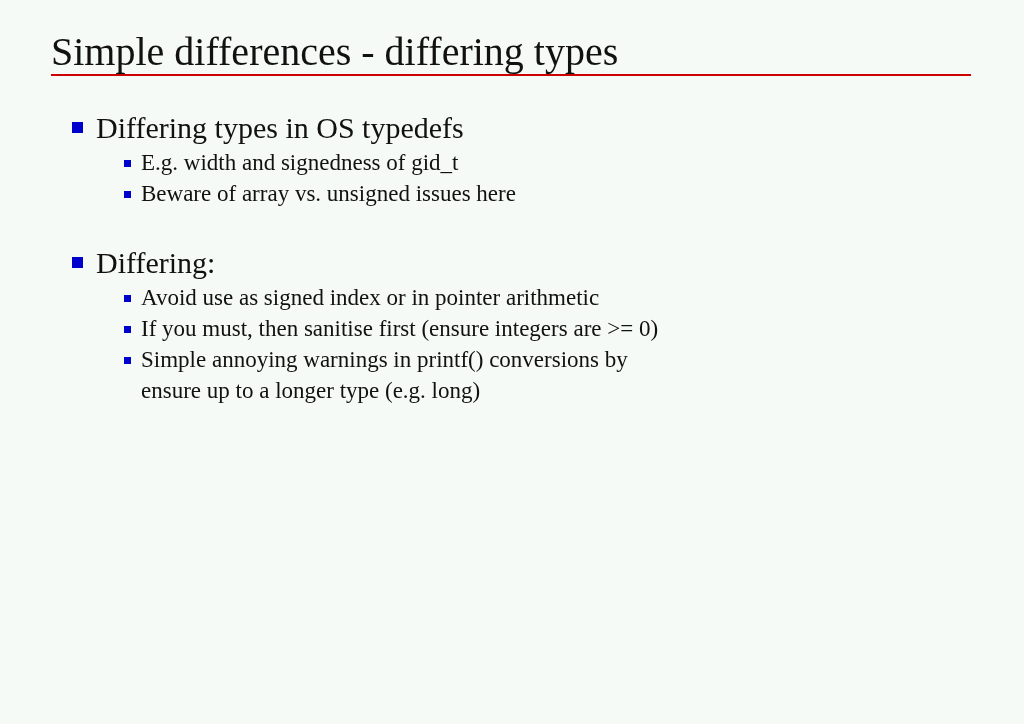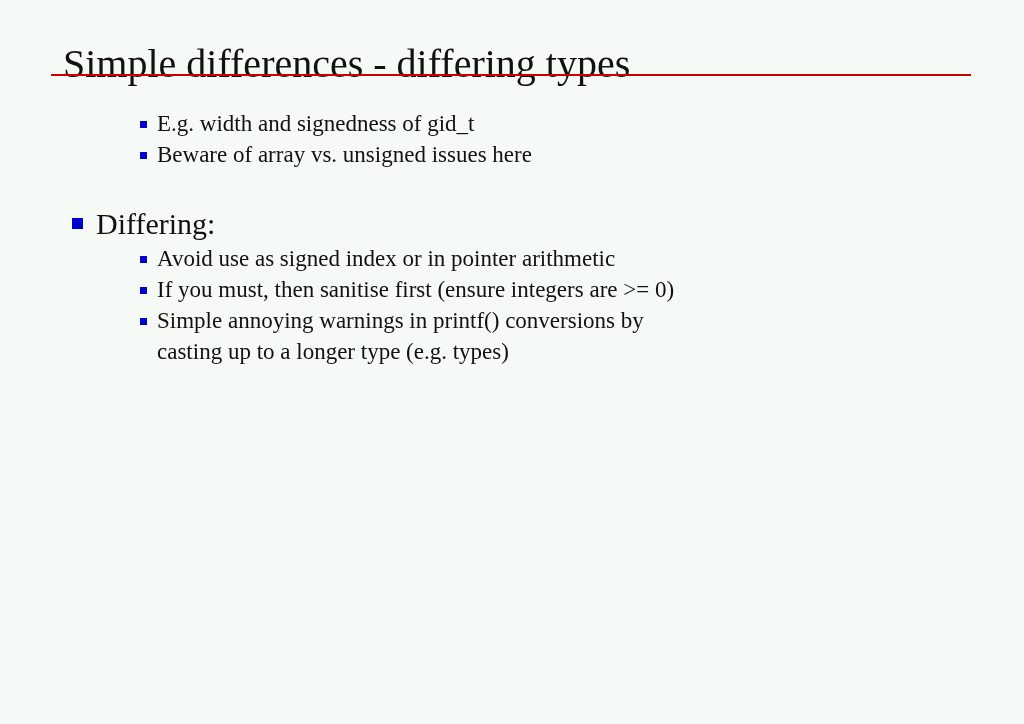--- a/index.html
+++ b/index.html
@@ -31,21 +31,21 @@
     width: 920px;
   }
   .slide-title {
     font-family: "Liberation Serif", "DejaVu Serif", serif;
     font-size: 40px;
     line-height: 46px;
     font-weight: normal;
     color: #111111;
     letter-spacing: 0px;
     white-space: nowrap;
-    margin: 12px;
+    margin: 0;
   }
   .title-rule {
     position: absolute;
     left: 51px;
     top: 74px;
     width: 920px;
     height: 2px;
     background: #cc0000;
   }
 
@@ -83,21 +83,20 @@
     background: #0000cc;
   }
 
   
   .l2 {
     position: relative;
     padding-left: 141px;
     font-size: 23px;
     line-height: 31px;
     color: #111111;
-    margin-left: 16px;
   }
   .l2 .marker {
     position: absolute;
     left: 124px;
     top: 13px;
     width: 7px;
     height: 7px;
     background: #0000cc;
   }
   .l2 .txt {
@@ -110,20 +109,24 @@
 <div class="slide">
 
   <div class="title-block">
     <h1 class="slide-title">Simple differences - differing types</h1>
   </div>
   <div class="title-rule"></div>
 
   <div class="body-block">
 
     <div class="group">
+      <div class="l1">
+        <span class="marker"></span>
+        <span>Differing types in OS typedefs</span>
+      </div>
       <div class="l2">
         <span class="marker"></span>
         <span class="txt">E.g. width and signedness of gid_t</span>
       </div>
       <div class="l2">
         <span class="marker"></span>
         <span class="txt">Beware of array vs. unsigned issues here</span>
       </div>
     </div>
 
@@ -136,18 +139,18 @@
         <span class="marker"></span>
         <span class="txt">Avoid use as signed index or in pointer arithmetic</span>
       </div>
       <div class="l2">
         <span class="marker"></span>
         <span class="txt">If you must, then sanitise first (ensure integers are &gt;= 0)</span>
       </div>
       <div class="l2">
         <span class="marker"></span>
         <span class="txt">Simple annoying warnings in printf() conversions by</span>
-        <span class="cont">casting up to a longer type (e.g. types)</span>
+        <span class="cont">ensure up to a longer type (e.g. long)</span>
       </div>
     </div>
 
   </div>
 </div>
 
 </body></html>

